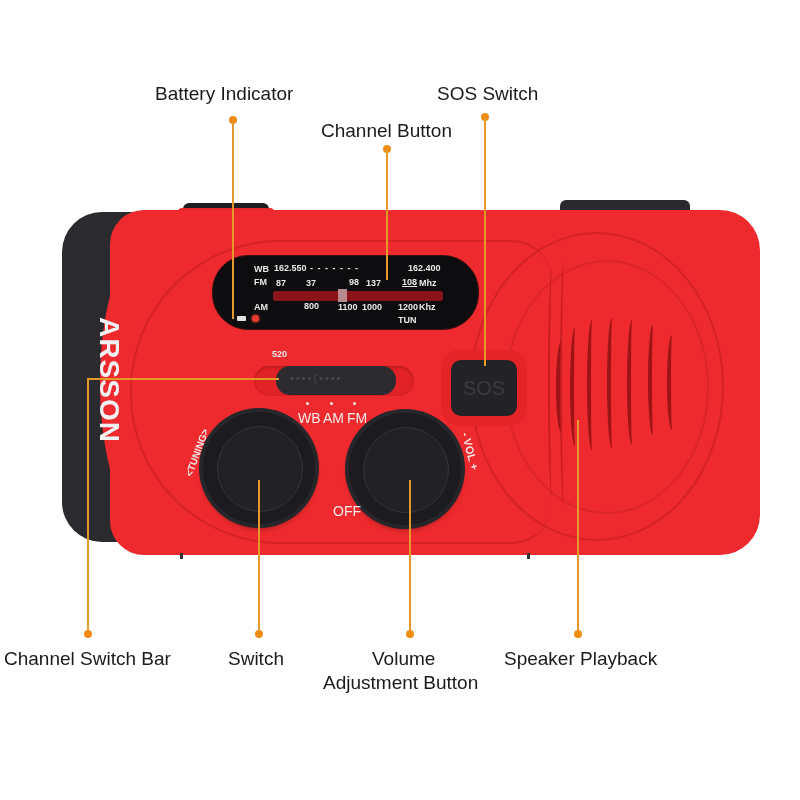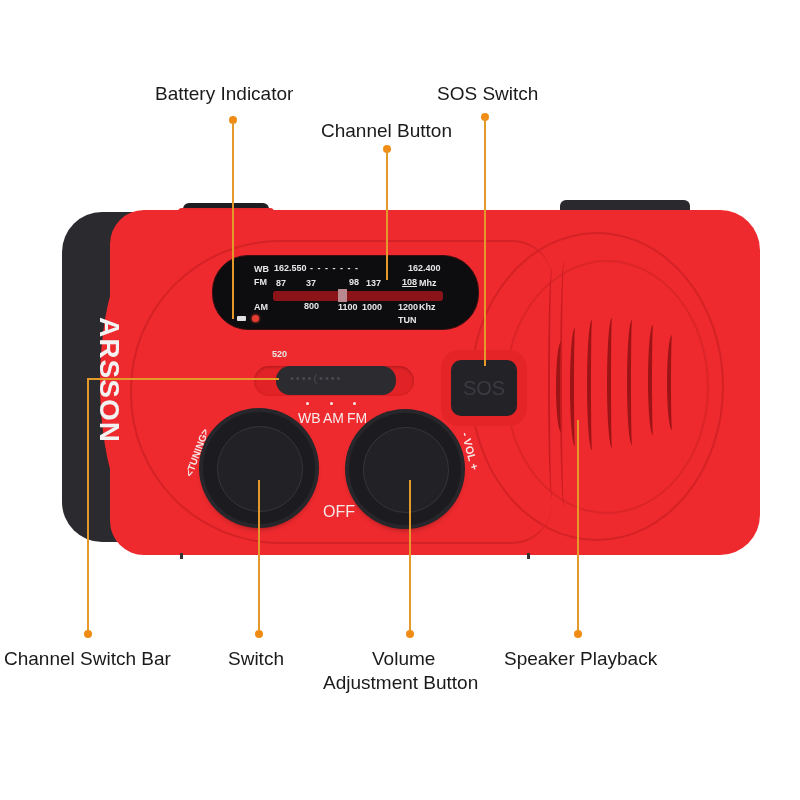--- a/index.html
+++ b/index.html
@@ -112,21 +112,21 @@
 
 <div class="knob" style="left:203px; top:412px;">
     <div class="cap"></div>
   </div>
 <div class="knob" style="left:349px; top:413px;">
     <div class="cap"></div>
   </div>
 
 <div class="small-white" style="left:172px; top:447px; transform:rotate(-70deg); font-size:10px; font-weight:bold;">&lt;TUNING&gt;</div>
 <div class="small-white" style="left:451px; top:445px; transform:rotate(75deg); font-size:11px; font-weight:bold;">- VOL +</div>
-<div class="small-white" style="left:323px; top:503px; font-size:16px;">OFF</div>
+<div class="small-white" style="left:333px; top:503px; font-size:14px;">OFF</div>
 
 <div class="slit-faint" style="left:548px; top:268px; height:230px;"></div>
 <div class="slit-faint" style="left:560px; top:262px; height:245px;"></div>
 <div class="slit" style="left:556px; top:342px; height:90px;"></div>
 <div class="slit" style="left:570px; top:328px; height:118px;"></div>
 <div class="slit" style="left:587px; top:320px; height:130px;"></div>
 <div class="slit" style="left:607px; top:318px; height:130px;"></div>
 <div class="slit" style="left:627px; top:320px; height:125px;"></div>
 <div class="slit" style="left:648px; top:325px; height:110px;"></div>
 <div class="slit" style="left:667px; top:335px; height:95px;"></div>

